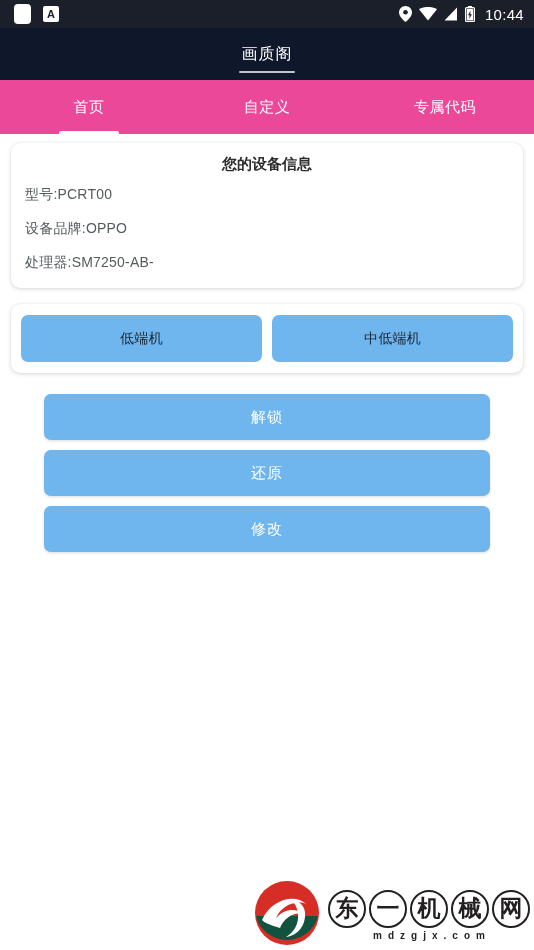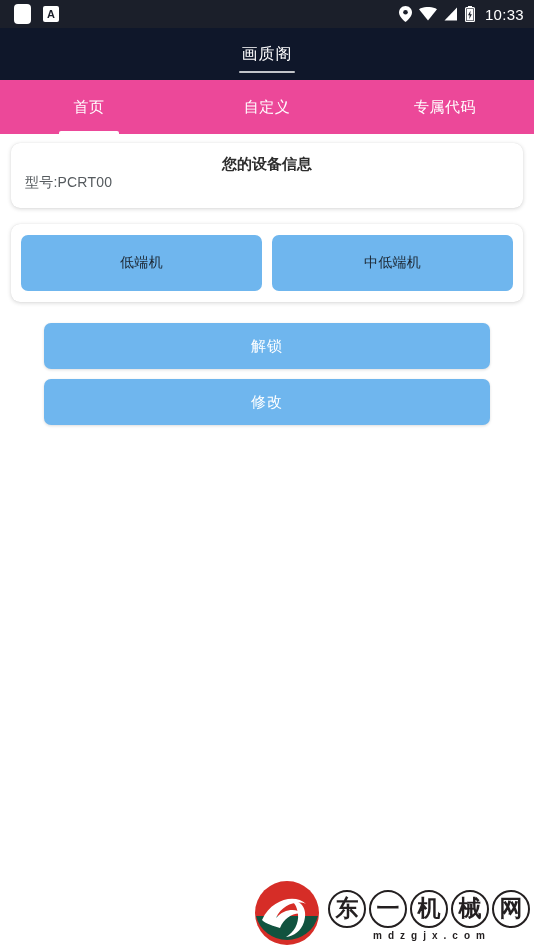--- a/index.html
+++ b/index.html
@@ -130,39 +130,40 @@
 
   .device-card {
     margin: 9px 11px 0 11px;
     padding: 12px 14px 16px 14px;
   }
   .device-card-title {
     text-align: center;
     font-size: 15px;
     font-weight: bold;
     color: #2e2e2e;
+    margin-bottom: 12px;
   }
   .device-row {
     font-size: 14px;
     color: #555a5e;
     margin-bottom: 16px;
     letter-spacing: .2px;
   }
   .device-row:last-child { margin-bottom: 0; }
 
   .tier-card {
     margin: 16px 11px 0 11px;
     padding: 11px 10px;
     display: flex;
     justify-content: space-between;
     gap: 10px;
   }
   .tier-btn {
     flex: 1;
-    height: 56px;
+    height: 47px;
     background: #6fb6ee;
     border: none;
     border-radius: 7px;
     color: #1c2733;
     font-size: 14px;
     font-family: Liberation Mono, monospace;
     display: flex;
     align-items: center;
     justify-content: center;
     letter-spacing: .3px;
@@ -258,21 +259,21 @@
         </svg>
     </span>
     <span>
       <svg width="10" height="16" viewBox="0 0 10 16">
         <rect x="3" y="0" width="4" height="1.6" fill="#ffffff"></rect>
         <rect x="0.6" y="1.6" width="8.8" height="14" rx="1" fill="none" stroke="#ffffff" stroke-width="1.2"></rect>
         <rect x="1.8" y="2.8" width="6.4" height="11.6" fill="#ffffff"></rect>
         <path d="M5.6 4.4L3 9.3H4.7L4.2 13.2L6.9 8.2H5.2Z" fill="#1b1f2a"></path>
       </svg>
     </span>
-    <span class="clock">10:33</span>
+    <span class="clock">10:44</span>
   </div>
 </div>
 
 <div class="app-bar">
   <span class="app-title">画质阁</span>
   <span class="app-title-underline"></span>
 </div>
 
 <div class="tab-bar">
   <div class="tab active">
@@ -285,29 +286,32 @@
   <div class="tab">
     <span>专属代码</span>
   </div>
 </div>
 
 <div class="content">
 
   <div class="card device-card">
     <div class="device-card-title">您的设备信息</div>
     <div class="device-row">型号:PCRT00</div>
+    <div class="device-row">设备品牌:OPPO</div>
+    <div class="device-row">处理器:SM7250-AB-</div>
   </div>
 
   <div class="card tier-card">
     <button class="tier-btn">低端机</button>
     <button class="tier-btn">中低端机</button>
   </div>
 
   <div class="action-list">
     <button class="action-btn">解锁</button>
+    <button class="action-btn">还原</button>
     <button class="action-btn">修改</button>
   </div>
 
 </div>
 
 <div class="watermark">
   <span class="wm-mark">
     <svg width="66" height="66" viewBox="0 0 66 66">
       <circle cx="33" cy="33" r="32" fill="#d62d27"></circle>
       <path d="M2 36 A32 32 0 0 0 64 36 Z" fill="#11533f"></path>

